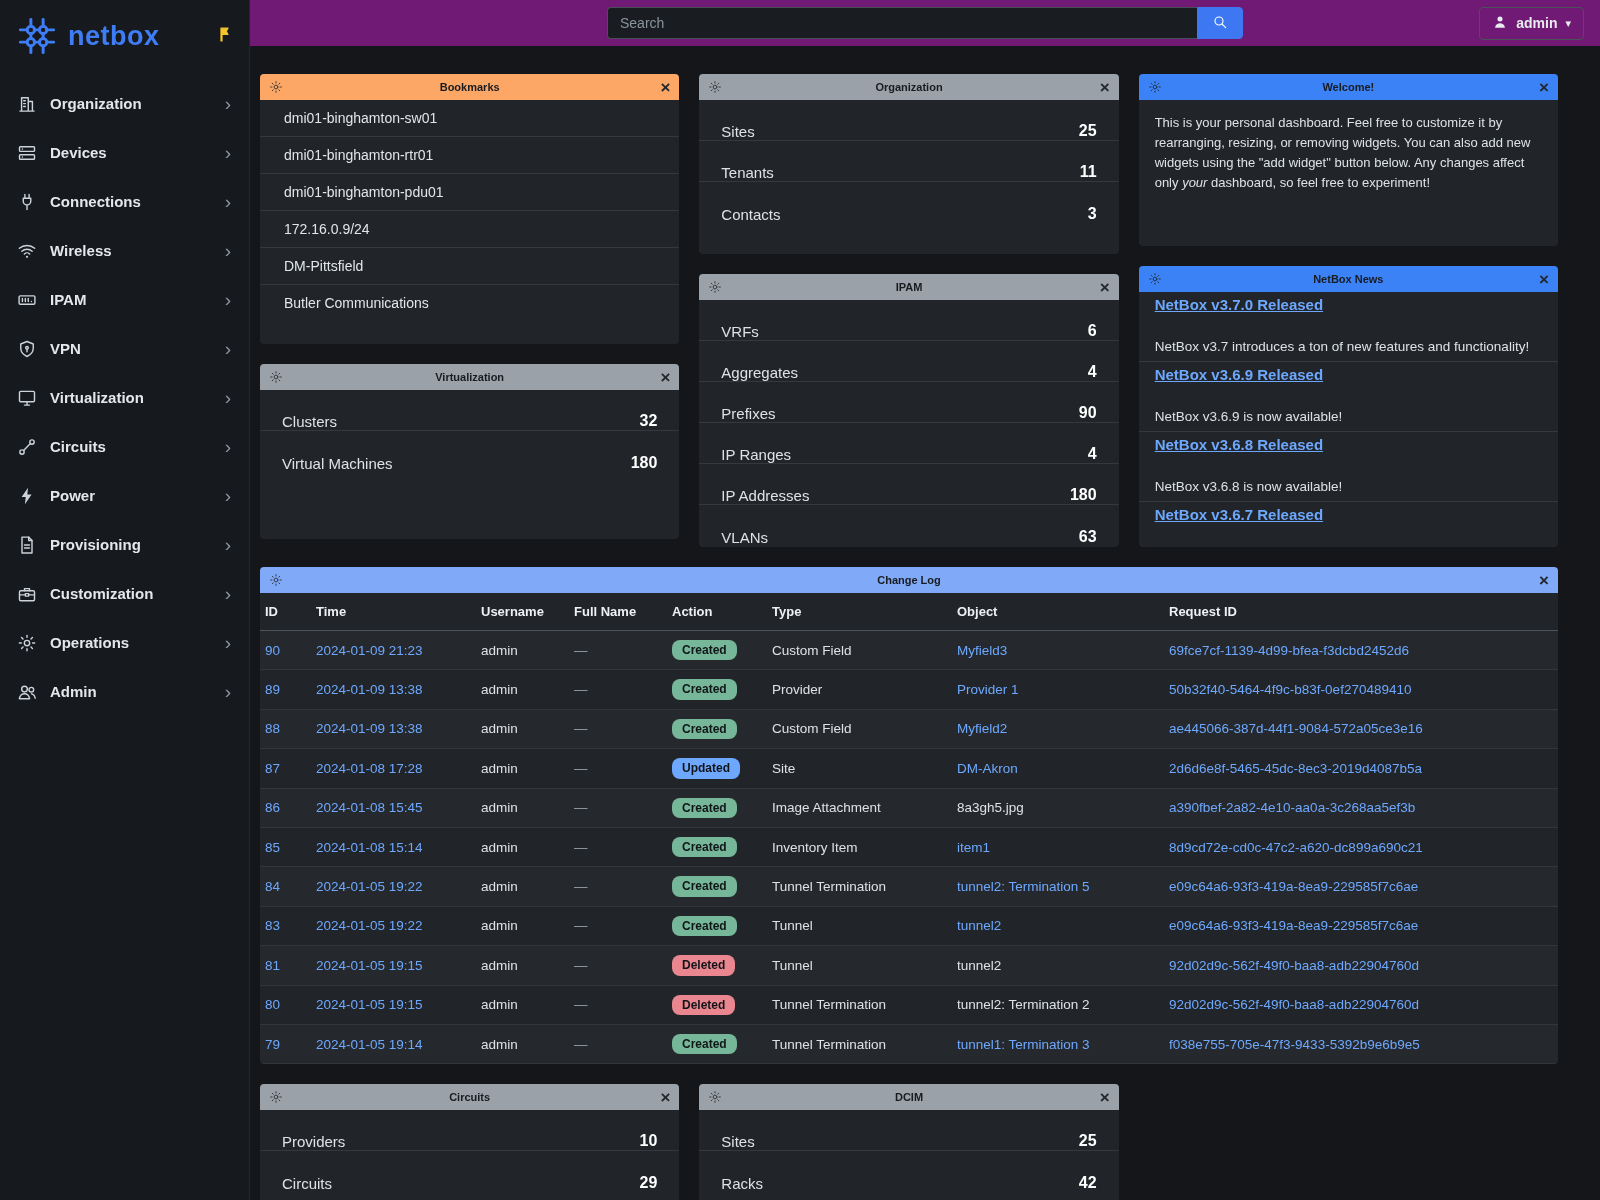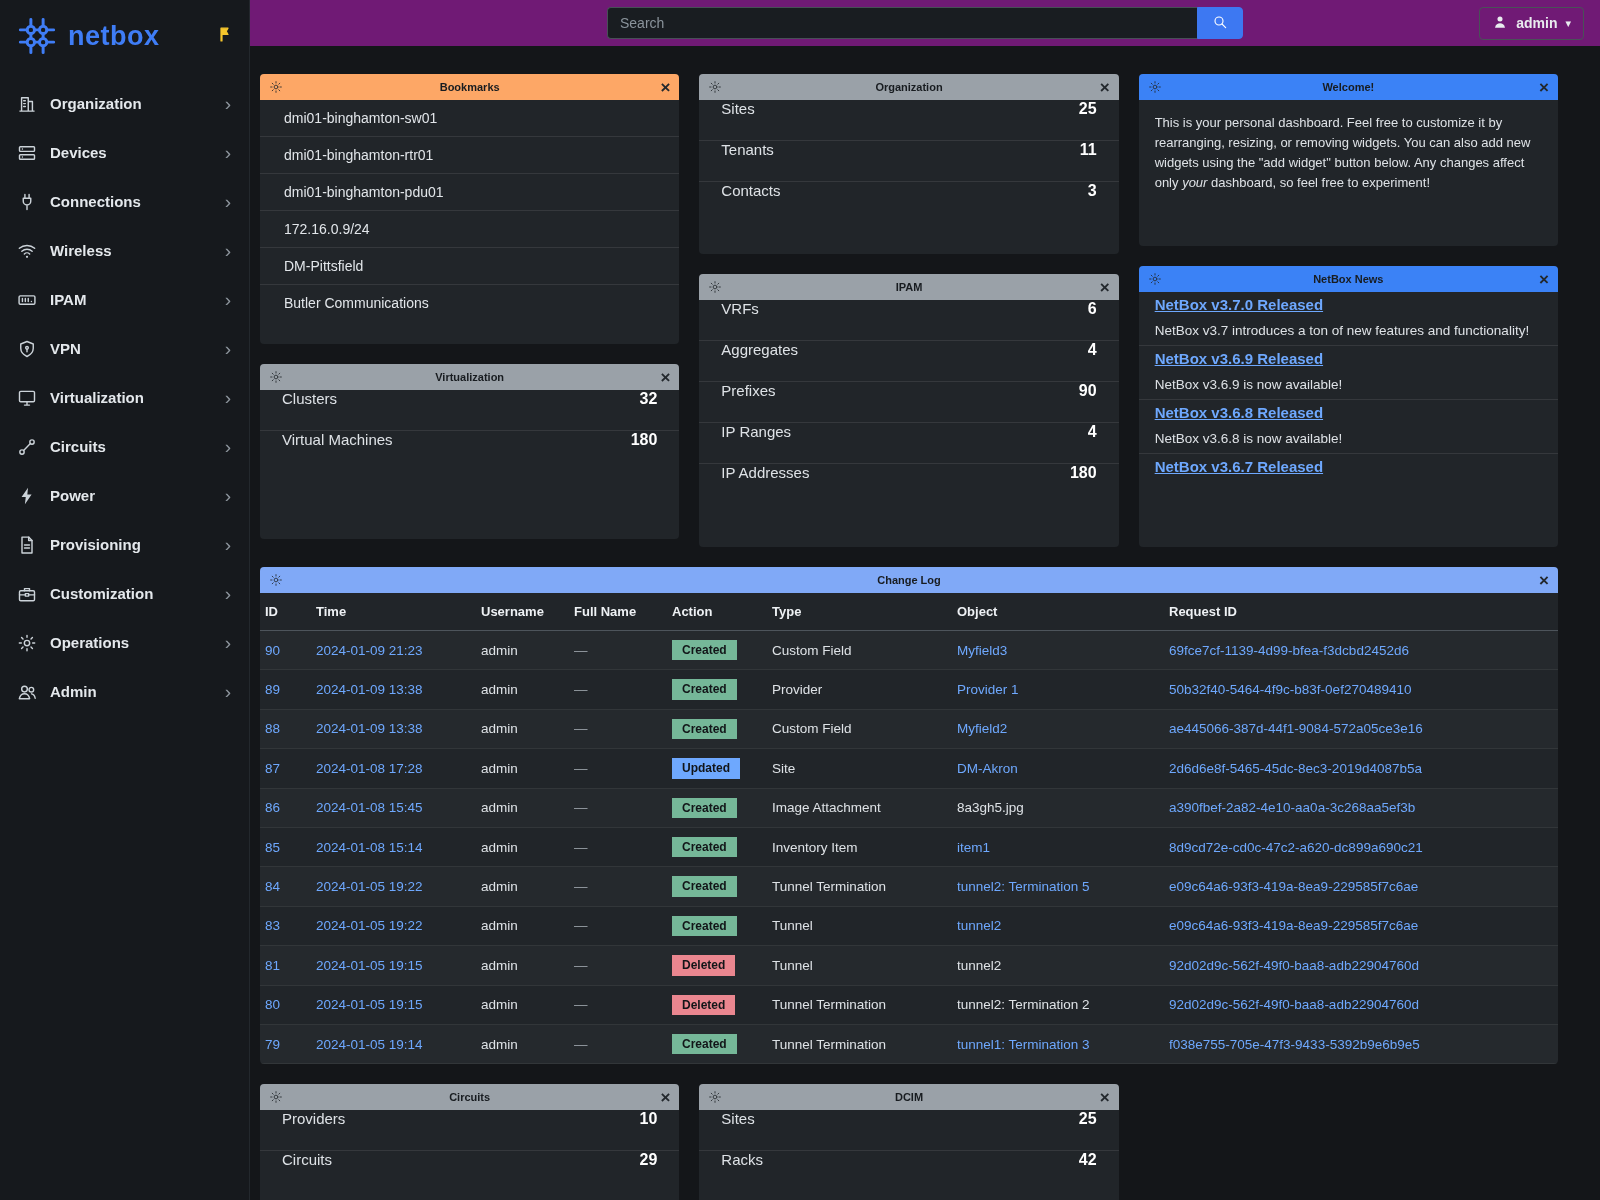--- a/index.html
+++ b/index.html
@@ -64,52 +64,52 @@
   .w-ipam{height:273px}
   .w-news{height:281px}
   .w-circuits,.w-dcim{height:220px}
   .w-changelog{margin-top:20px}
   .bottom{margin-top:20px}
 
   .list .row{padding:8px 12px 8px 24px;font-size:14px;line-height:20px;color:#e2e6ea;
     border-bottom:1px solid rgba(255,255,255,.09);cursor:pointer}
   .list .row:last-of-type{border-bottom:none}
 
-  .stats .stat-row{display:flex;align-items:flex-start;justify-content:space-between;height:41px;
+  .stats .stat-row{display:flex;align-items:flex-end;justify-content:space-between;height:41px;
     padding:0 22px;border-bottom:1px solid rgba(255,255,255,.09);cursor:pointer}
   .stats .stat-row:last-of-type{border-bottom:none}
   .stat-label{font-size:15px;color:#dee2e6}
   .stat-value{font-size:16px;font-weight:700;color:#ffffff}
 
   .welcome-body{padding:13px 16px;font-size:13px;line-height:1.55;color:#dee2e6}
   .welcome-body em{font-style:italic}
 
   .news-item{padding:4px 16px;border-bottom:1px solid rgba(255,255,255,.09)}
   .news-item:last-of-type{border-bottom:none}
   .news-title{display:inline-block;color:#6ea8fe;font-size:15px;font-weight:700;
     text-decoration:underline;cursor:pointer}
-  .news-text{margin-top:8px;font-size:13.5px;color:#dee2e6;line-height:1.4}
+  .news-text{margin-top:24px;font-size:13.5px;color:#dee2e6;line-height:1.4}
   .news-text:empty{display:none}
 
   .cl-table{width:100%;border-collapse:collapse;table-layout:fixed}
   .cl-table th{text-align:left;font-size:13px;font-weight:700;color:#eef1f4;padding:11px 10px;
     border-bottom:1px solid #4d545b}
   .cl-table th:nth-of-type(1),.cl-table td:nth-of-type(1){width:46px;padding-left:5px}
   .cl-table th:nth-of-type(2),.cl-table td:nth-of-type(2){width:165px}
   .cl-table th:nth-of-type(3),.cl-table td:nth-of-type(3){width:93px}
   .cl-table th:nth-of-type(4),.cl-table td:nth-of-type(4){width:98px}
   .cl-table th:nth-of-type(5),.cl-table td:nth-of-type(5){width:100px}
   .cl-table th:nth-of-type(6),.cl-table td:nth-of-type(6){width:185px}
   .cl-table th:nth-of-type(7),.cl-table td:nth-of-type(7){width:212px}
   .cl-table td{font-size:13.5px;padding:9px 10px;border-bottom:1px solid rgba(255,255,255,.08);
     white-space:nowrap;overflow:hidden;text-overflow:ellipsis;color:#dee2e6}
   .cl-table tbody tr:nth-of-type(odd){background:rgba(255,255,255,.02)}
   .link{color:#6ea8fe;cursor:pointer;text-decoration:none}
   .muted{color:#9aa1a8}
-  .badge{display:inline-block;padding:3px 10px;border-radius:0;font-size:12px;font-weight:700;
+  .badge{display:inline-block;padding:3px 10px;border-radius:8px;font-size:12px;font-weight:700;
     color:#121518;line-height:1.2}
   .badge.created{background:#75b798}
   .badge.updated{background:#6ea8fe}
   .badge.deleted{background:#ea868f}
   .obj.link{color:#6ea8fe}
   .obj.plain{color:#dee2e6;cursor:default}
 </style>
 </head>
 <body>
 
@@ -428,20 +428,24 @@
                 <div class="stat-row">
                   <span class="stat-label">IP Ranges</span>
                   <span class="stat-value">4</span>
                 </div>
 
                 <div class="stat-row">
                   <span class="stat-label">IP Addresses</span>
                   <span class="stat-value">180</span>
                 </div>
 
+                <div class="stat-row">
+                  <span class="stat-label">VLANs</span>
+                  <span class="stat-value">63</span>
+                </div>
               </div>
           </section>
         </div>
 
         <div class="col">
           <section class="widget w-welcome">
             <header class="whead wh-green">
               <span class="gear">
                   <svg viewBox="0 0 24 24" fill="none" stroke="currentColor" stroke-width="1.7" stroke-linecap="round" stroke-linejoin="round">
                     <circle cx="12" cy="12" r="3.2"></circle>

